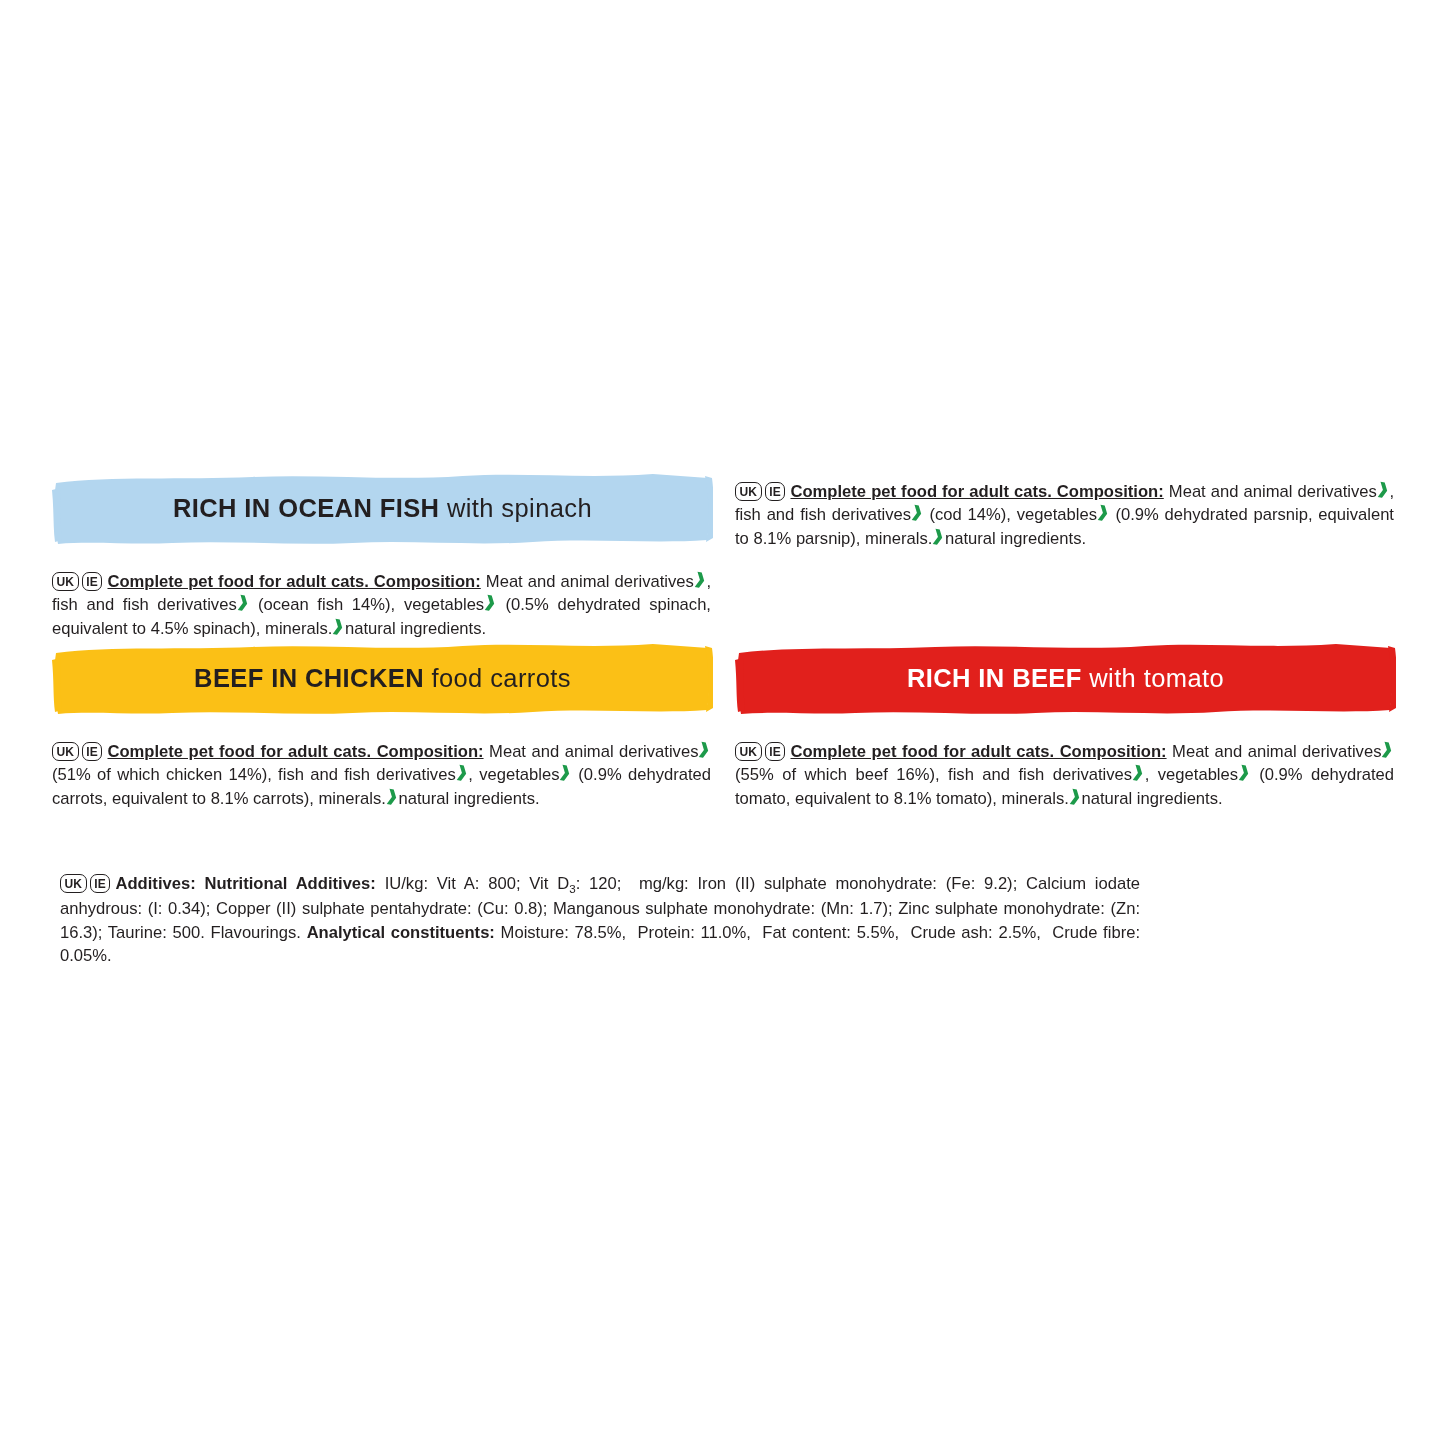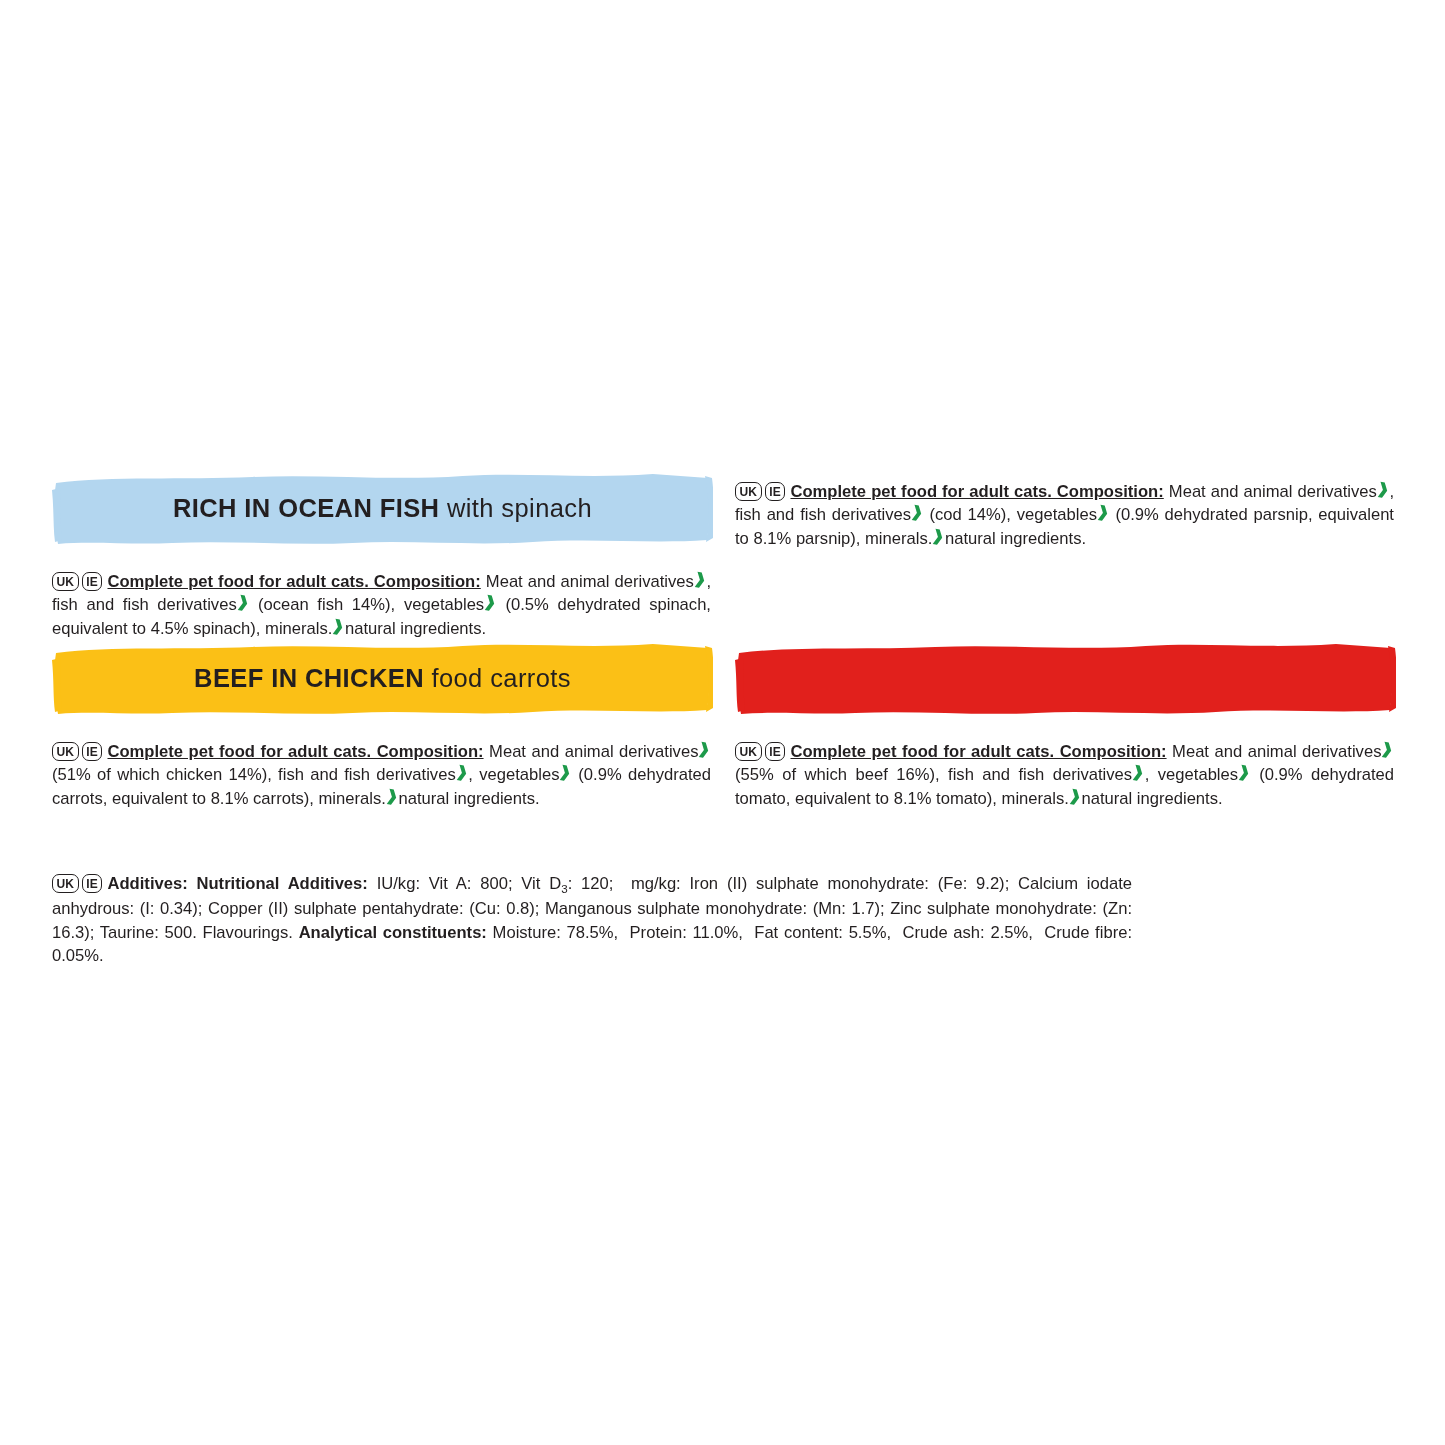--- a/index.html
+++ b/index.html
@@ -106,21 +106,21 @@
     color: #1d9a4a;
     font-weight: bold;
     font-size: 15px;
     display: inline-block;
     transform: translateY(-3px) rotate(10deg);
   }
 
   
   .additives {
     position: absolute;
-    left: 52px;
+    left: 60px;
     top: 862px;
     width: 1080px;
     font-size: 16.6px;
     line-height: 1.42;
     text-align: justify;
     text-justify: inter-word;
   }
   .additives b { font-weight: bold; }
   sub { font-size: 70%; }
 </style>
@@ -155,20 +155,21 @@
         </div>
         <div class="copy"><span class="flagmark"><span class="pill">UK</span><span class="pill">IE</span></span><b>Complete pet food for adult cats. Composition:</b> Meat and animal derivatives<span class="leafmark">❱</span> (51% of which chicken 14%), fish and fish derivatives<span class="leafmark">❱</span>, vegetables<span class="leafmark">❱</span> (0.9% dehydrated carrots, equivalent to 8.1% carrots), minerals.<span class="leafmark">❱</span>natural ingredients.</div>
       </div>
       <div class="variant">
         <div class="banner light-text">
           <svg class="stroke" viewBox="0 0 660 76" preserveAspectRatio="none">
             <path fill="#e1201c" d="M4,13 C60,6 130,10 200,7 C270,4 340,11 410,6 C470,2 530,9 600,4 L655,8 C657,22 658,44 654,70 C600,74 540,68 480,72 C420,76 360,70 300,73 C240,76 180,70 120,73 C80,75 40,71 6,74 C2,56 1,32 4,13 Z"></path>
             <path fill="#e1201c" d="M0,20 C2,40 1,58 3,72 L10,70 C8,54 9,34 8,18 Z"></path>
             <path fill="#e1201c" d="M652,6 C656,26 657,50 653,72 L660,68 C662,46 661,24 659,8 Z"></path>
           </svg>
+          <div class="label"><span class="strong">RICH IN BEEF</span> <span class="light">with tomato</span></div>
         </div>
         <div class="copy"><span class="flagmark"><span class="pill">UK</span><span class="pill">IE</span></span><b>Complete pet food for adult cats. Composition:</b> Meat and animal derivatives<span class="leafmark">❱</span> (55% of which beef 16%), fish and fish derivatives<span class="leafmark">❱</span>, vegetables<span class="leafmark">❱</span> (0.9% dehydrated tomato, equivalent to 8.1% tomato), minerals.<span class="leafmark">❱</span>natural ingredients.</div>
       </div>
     </div>
 
   <div class="additives"><span class="flagmark"><span class="pill">UK</span><span class="pill">IE</span></span><b>Additives: Nutritional Additives:</b> IU/kg: Vit A: 800; Vit D<sub>3</sub>: 120;&nbsp; mg/kg: Iron (II) sulphate monohydrate: (Fe: 9.2); Calcium iodate anhydrous: (I: 0.34); Copper (II) sulphate pentahydrate: (Cu: 0.8); Manganous sulphate monohydrate: (Mn: 1.7); Zinc sulphate monohydrate: (Zn: 16.3); Taurine: 500. Flavourings. <b>Analytical constituents:</b> Moisture: 78.5%,&nbsp; Protein: 11.0%,&nbsp; Fat content: 5.5%,&nbsp; Crude ash: 2.5%,&nbsp; Crude fibre: 0.05%.</div>
 
 </div>
 
 </body></html>

